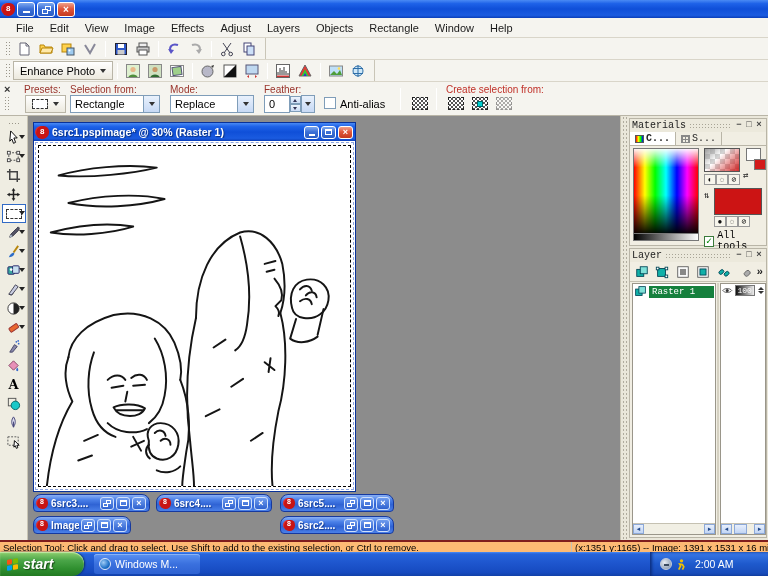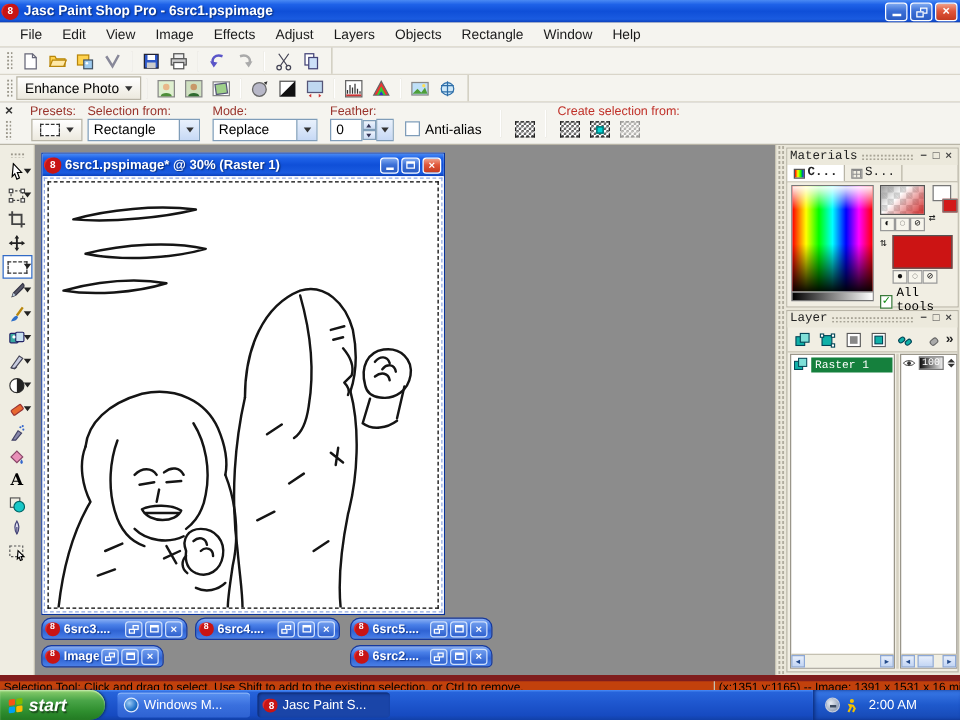--- a/index.html
+++ b/index.html
@@ -135,21 +135,21 @@
   .opac { position:relative; width:26px; height:11px; border:1px solid #777; background:linear-gradient(to right,#111,#eee); color:#fff; font-size:8px; line-height:9px; padding-left:2px; }
   .hscroll { position:absolute; left:0; right:0; bottom:0; height:11px; background:#f1efe4; border-top:1px solid #c5c1b2; display:flex; justify-content:space-between; }
   .sbtn { width:11px; height:10px; background:linear-gradient(#e8effc,#c2d5f4); border:1px solid #8ca8d8; color:#234a8a; font-size:6px; line-height:9px; text-align:center; }
   .sthumb { width:13px; height:10px; background:linear-gradient(#e8effc,#c2d5f4); border:1px solid #8ca8d8; margin-left:2px; }
   svg.eye { width:14px; height:9px; display:block; }
   .tinyspin { display:flex; flex-direction:column; margin-left:1px; }
   .tinyspin i { width:0; height:0; border-left:3px solid transparent; border-right:3px solid transparent; }
   .tinyspin .u { border-bottom:3px solid #333; margin-bottom:1px; } .tinyspin .d { border-top:3px solid #333; }
 
   
-  .statusbar { position:absolute; left:0; top:540px; width:768px; height:12px; background:#c2410c; border-top:5px solid #7f1d1d; display:flex; font-size:9.5px; color:#000; }
+  .statusbar { position:absolute; left:0; top:540px; width:768px; height:12px; background:#fdba74; border-top:2px solid #7f1d1d; display:flex; font-size:9.5px; color:#000; }
   .statusbar .cellL { flex:1; border-right:1px solid #c5c1b2; padding:0 3px; line-height:11px; white-space:nowrap; overflow:hidden; }
   .statusbar .cellR { width:196px; text-align:right; padding:0 3px; line-height:11px; white-space:nowrap; }
 
   
   .taskbar { position:absolute; left:0; top:552px; width:768px; height:24px; background:linear-gradient(to bottom,#4a8cf7 0%,#2663da 8%,#1e56ce 45%,#164ac0 85%,#1140a8 100%); }
   .startbtn { position:absolute; left:0; top:0; height:24px; width:84px; border-radius:0 12px 12px 0;
     background:linear-gradient(to bottom,#8ed06f 0%,#4aa548 35%,#2f8f2f 70%,#227a22 100%); box-shadow:inset 0 1px 1px #c4eaa8, 1px 0 2px #0a3060;
     display:flex; align-items:center; gap:5px; padding-left:7px; color:#fff; font-weight:bold; font-style:italic; font-size:14px; text-shadow:1px 1px 1px #1a4a1a; }
   .flag { display:grid; grid-template-columns:5px 5px; grid-template-rows:5px 5px; gap:1px; transform:skewY(-8deg); }
   .flag i { border-radius:1px; } .flag .r{background:#f65314;} .flag .g{background:#7cbb00;} .flag .b{background:#00a1f1;} .flag .y{background:#ffbb00;}
@@ -163,21 +163,20 @@
   .tray-circ::after { content:""; position:absolute; left:3px; top:5px; width:5px; height:2px; background:#3a4a60; }
   svg.run { width:11px; height:13px; display:block; }
 </style>
 </head>
 <body>
 
 <div id="root">
 
   <div class="titlebar">
     <span class="psp-ico"></span>
-    <span class="title">Jasc Paint Shop Pro - 6src1.pspimage</span>
     <span class="winbtn"><span class="ic-min-g"></span></span>
     <span class="winbtn"><span class="ic-rest-g"><i></i><b></b></span></span>
     <span class="winbtn close">×</span>
   </div>
 
   <div class="menubar">
     <span class="mi">File</span>
     <span class="mi">Edit</span>
     <span class="mi">View</span>
     <span class="mi">Image</span>
@@ -784,24 +783,20 @@
           <i class="g"></i>
           <i class="b"></i>
           <i class="y"></i>
         </span>
       <span>start</span>
     </div>
     <div class="task idle" style="left:94px">
       <span class="wmp-ico"></span>
       <span>Windows M...</span>
     </div>
-    <div class="task active" style="left:206px">
-      <span class="psp-ico" style="width:11px;height:11px"></span>
-      <span>Jasc Paint S...</span>
-    </div>
     <div class="tray">
       <span class="tray-circ"></span>
       <svg class="run" viewBox="0 0 12 13">
           <circle cx="6" cy="2.5" r="1.8" fill="#f2c200"></circle>
           <path d="M3 12l2-4-1-2 3 .5L8.5 9 7 12" stroke="#f2c200" stroke-width="1.8" fill="none"></path>
         </svg>
       <span class="clock">2:00 AM</span>
     </div>
   </div>
 

